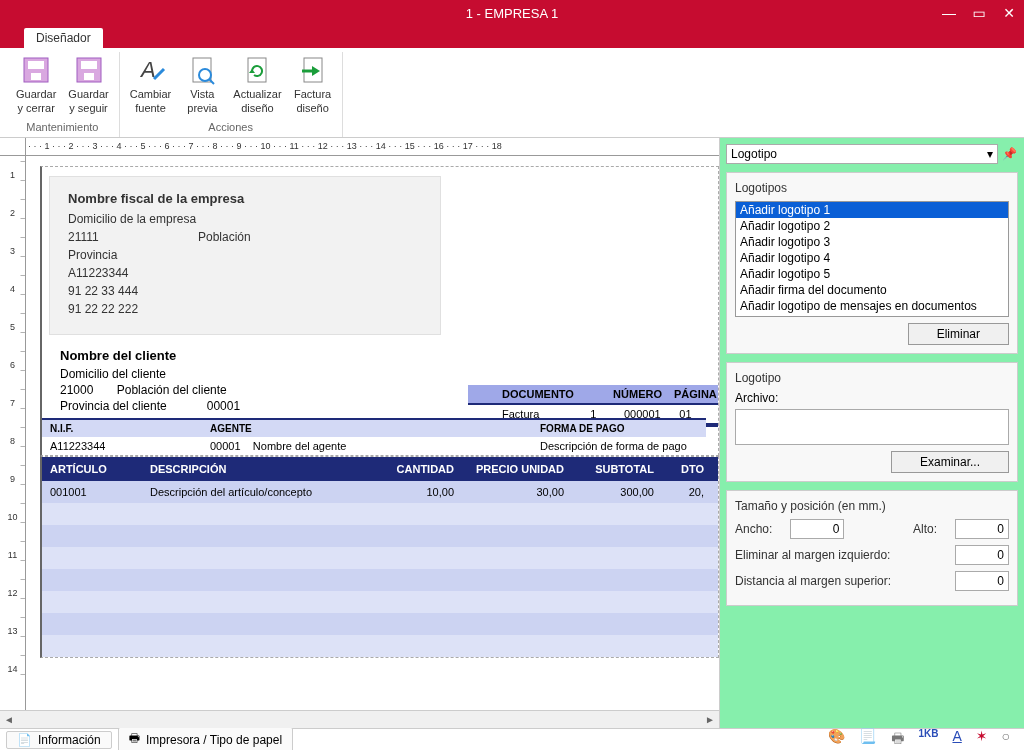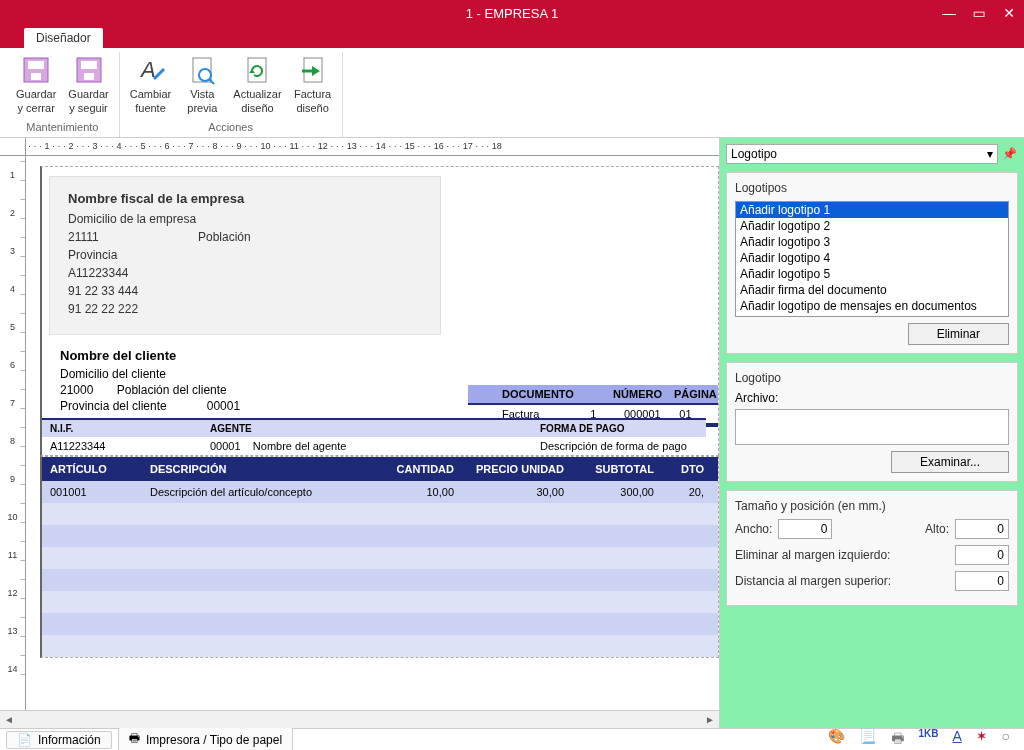--- a/index.html
+++ b/index.html
@@ -86,21 +86,21 @@
 .combo { flex: 1; border: 1px solid #aaa; background: #fff; padding: 2px 4px; font-size: 12px; display: flex; justify-content: space-between; align-items: center; }
 .pin { width: 16px; text-align: center; color: #666; }
 .panel { border: 1px solid #ccc; background: #f8f8f8; padding: 8px; }
 .panel-title { font-size: 12px; color: #333; margin-bottom: 6px; }
 .listbox { border: 1px solid #999; background: #fff; height: 116px; overflow: auto; font-size: 12px; }
 .listbox div { padding: 1px 4px; }
 .listbox div.sel { background: #0a5fd6; color: #fff; }
 .btn { border: 1px solid #999; background: #f0f0f0; padding: 3px 28px; font-size: 12px; cursor: default; }
 .rightalign { display: flex; justify-content: flex-end; margin-top: 6px; }
 .filebox { border: 1px solid #aaa; background: #fff; height: 36px; margin-top: 4px; }
-.form-row { display: flex; align-items: center; margin-bottom: 6px; font-size: 12px; gap: 6px; }
+.form-row { display: flex; align-items: center; margin-bottom: 6px; font-size: 12px; gap: 18px; }
 .form-row label { color: #333; }
 .numinput { border: 1px solid #aaa; background: #fff; padding: 2px 4px; width: 54px; text-align: right; font-size: 12px; }
 .form-row.wide label { flex: 1; }
 
 
 .statusbar { height: 22px; border-top: 1px solid #ccc; display: flex; align-items: center; background: #fff; }
 .status-btn { border: 1px solid #ccc; border-radius: 2px; padding: 1px 10px; margin-left: 6px; display: flex; align-items: center; gap: 6px; font-size: 12px; background: #fafafa; }
 .status-icons { margin-left: auto; display: flex; gap: 14px; padding-right: 14px; color: #777; font-size: 14px; }
 </style>
 </head>

